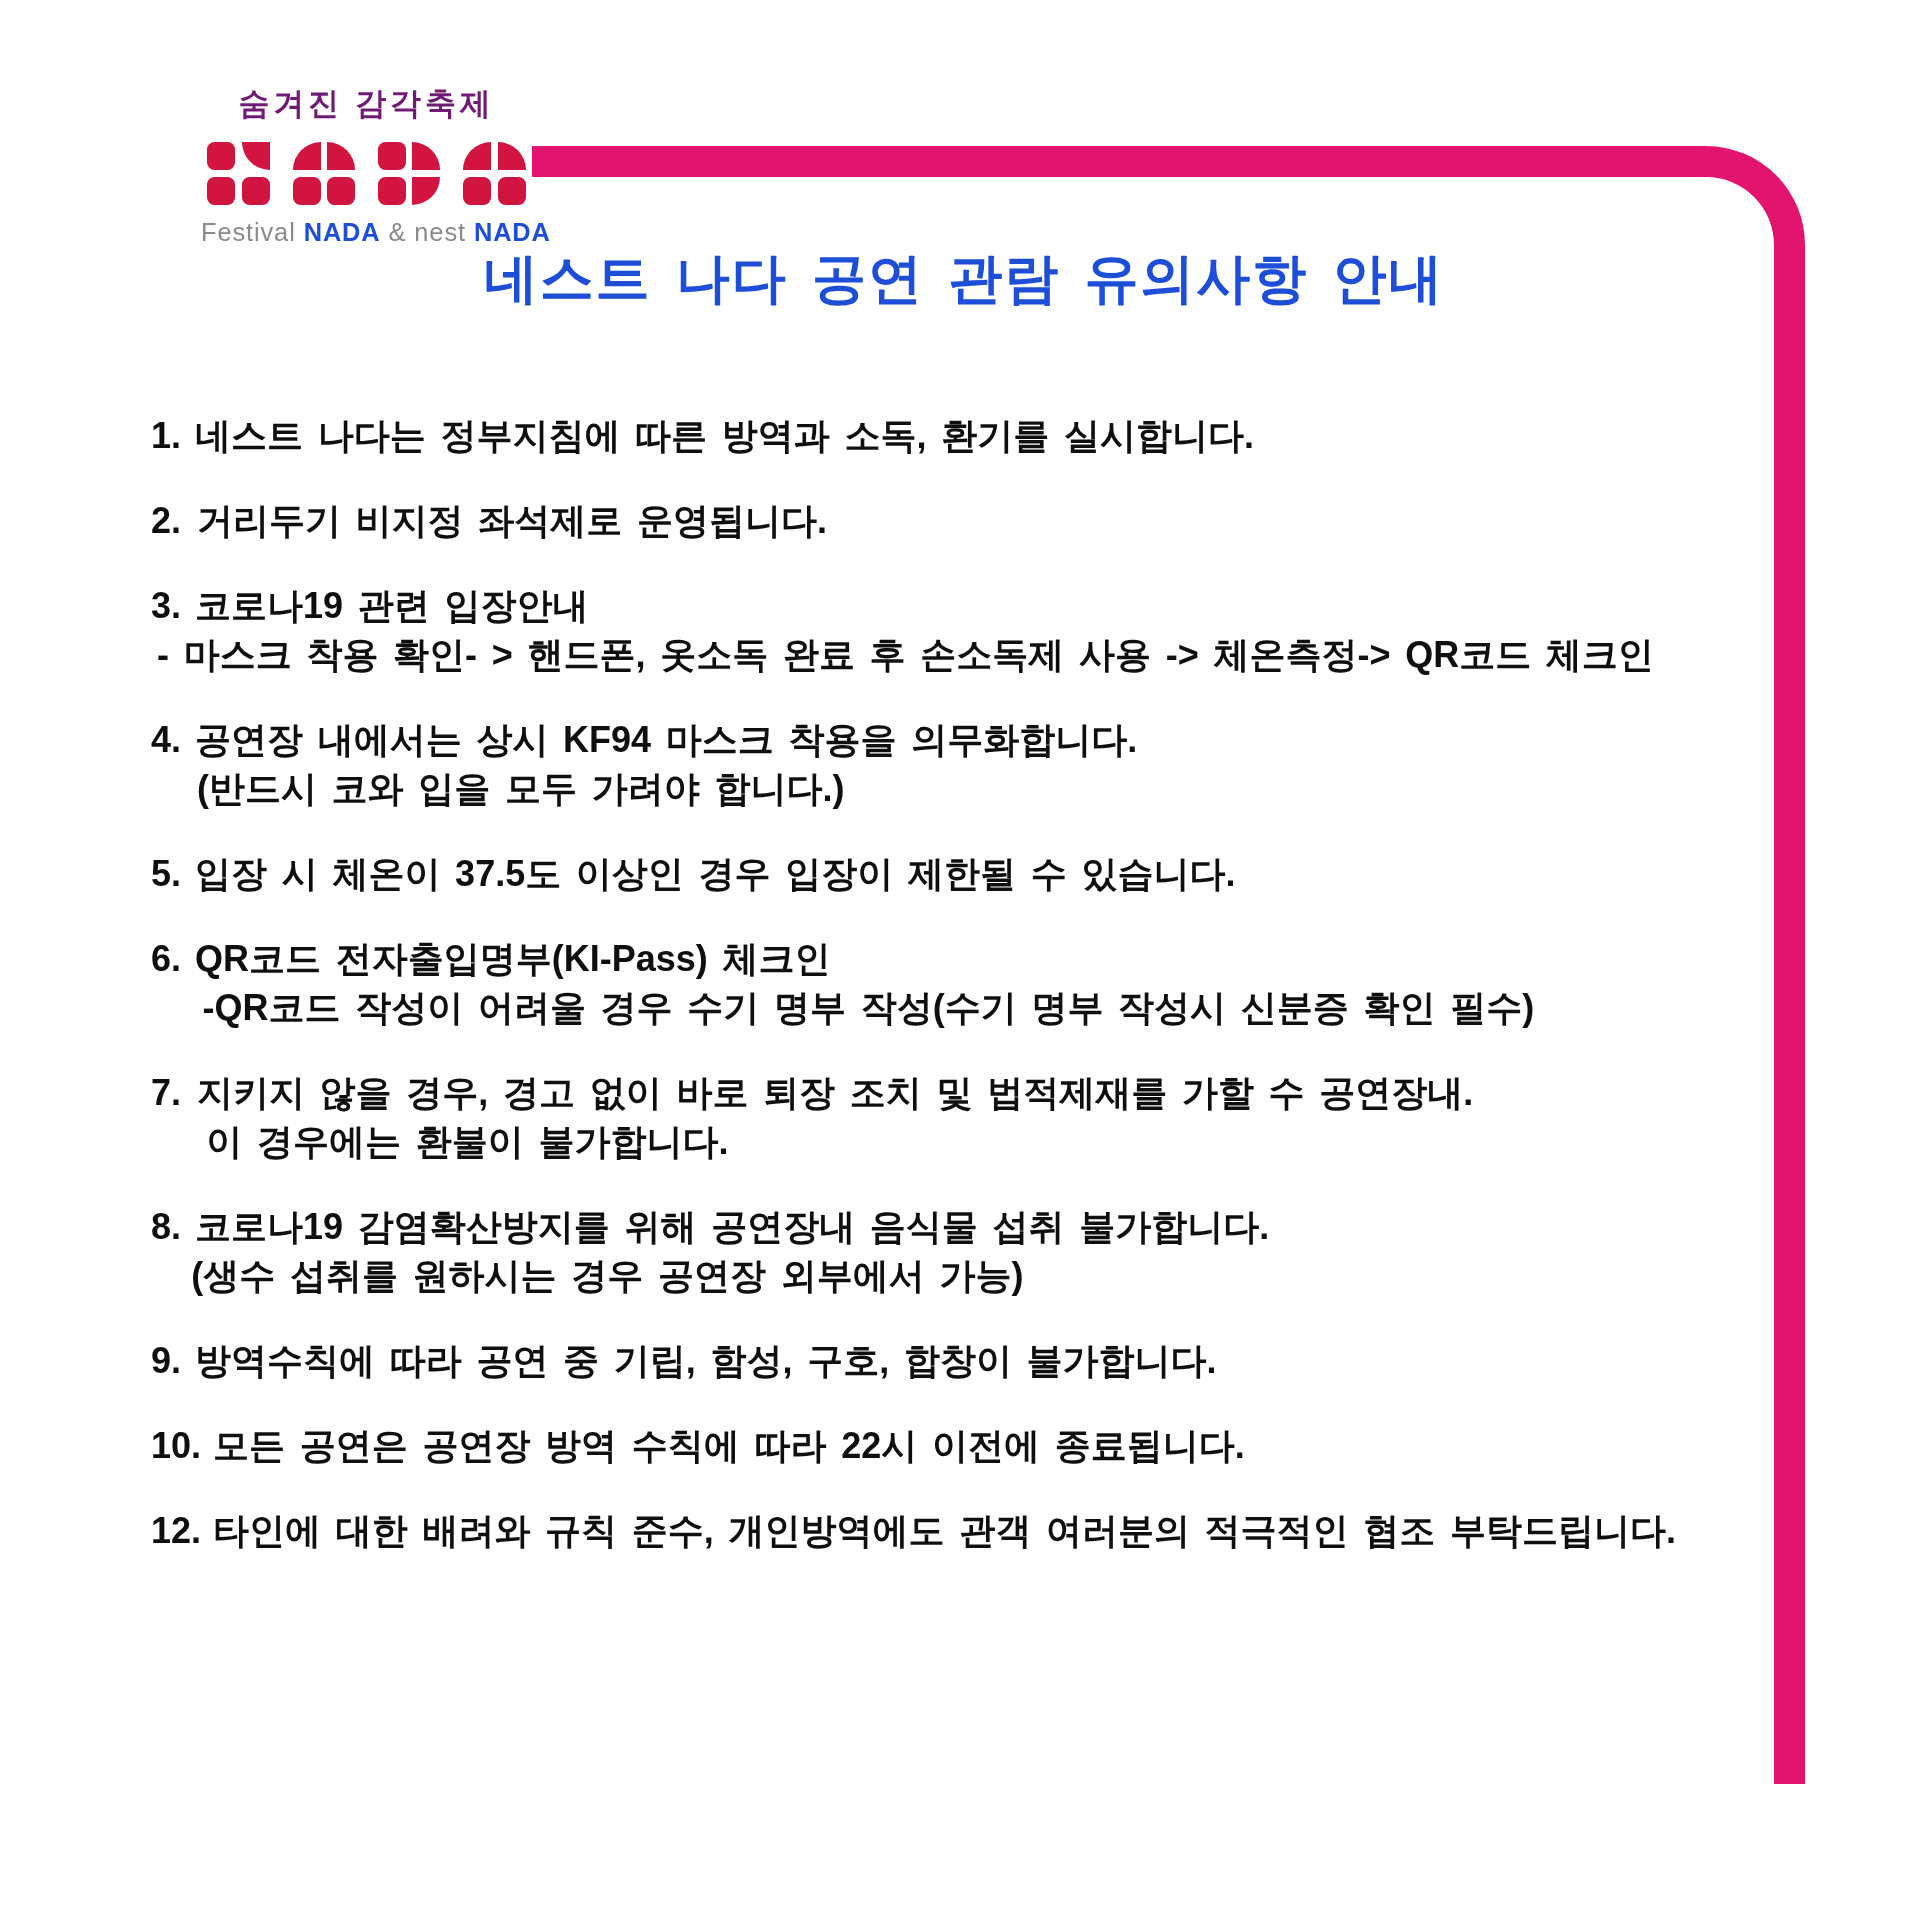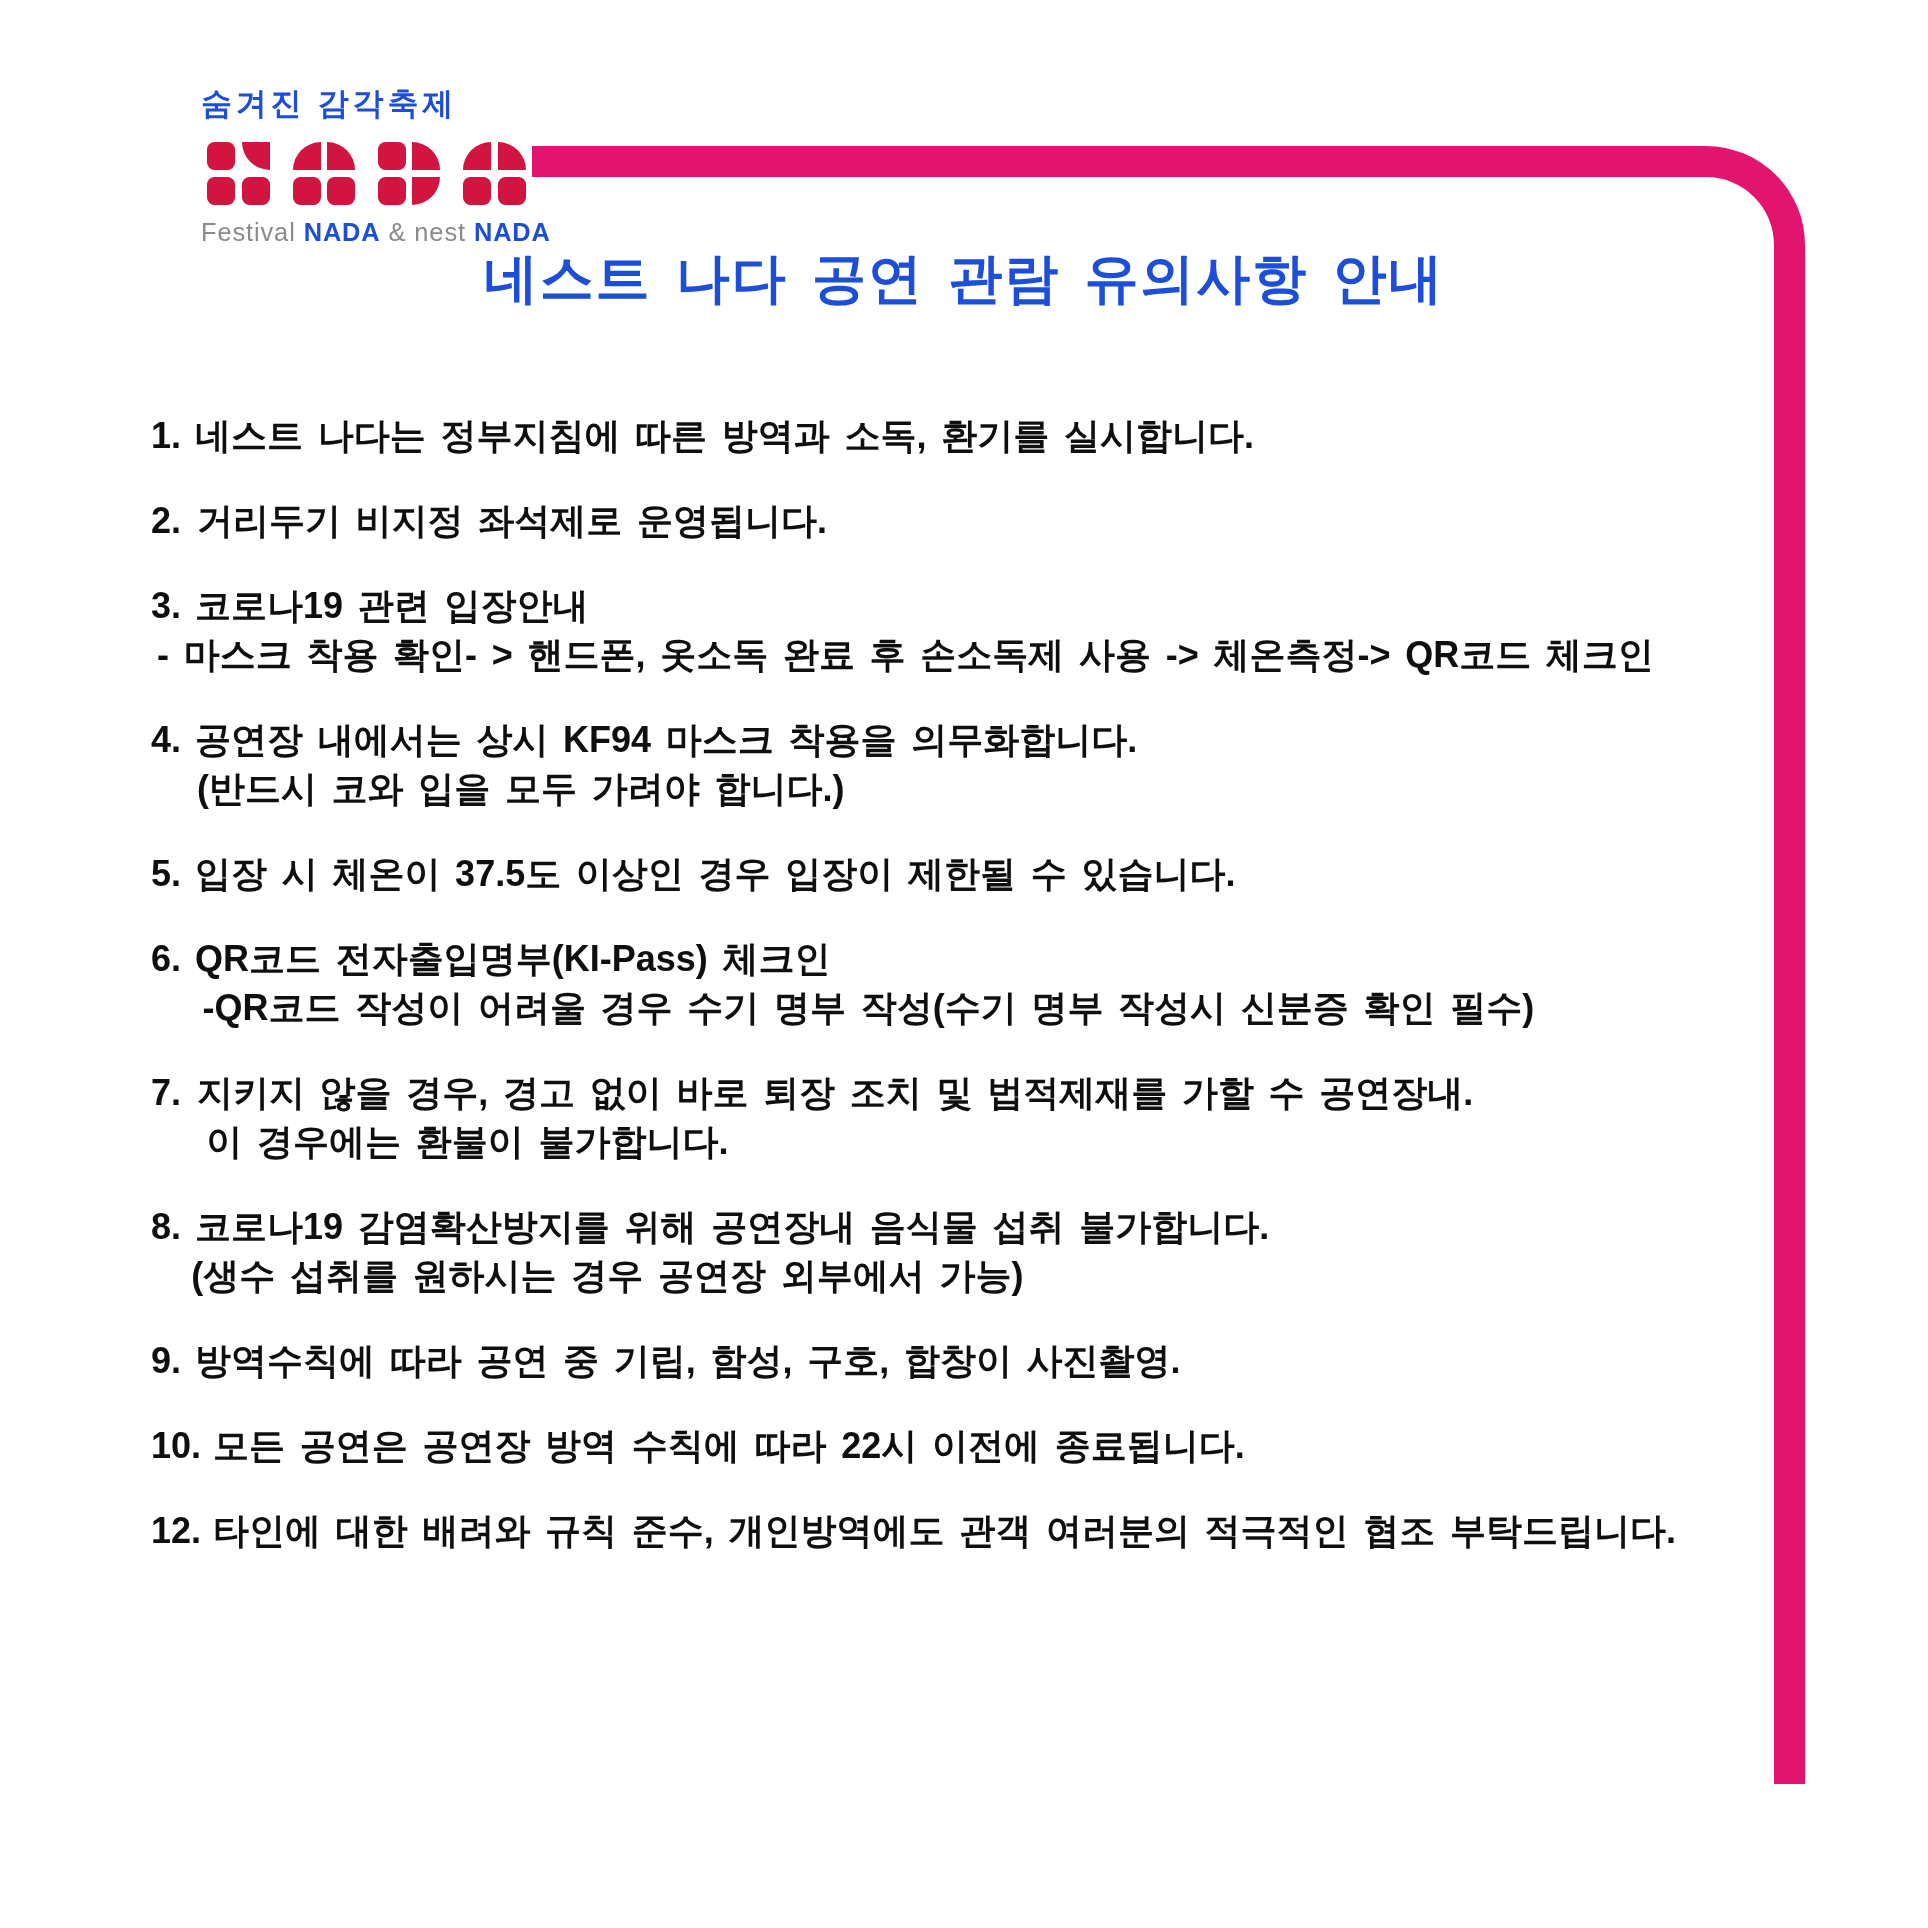--- a/index.html
+++ b/index.html
@@ -8,23 +8,23 @@
     width:1928px; height:1928px;
     background:#ffffff;
     overflow:hidden;
     font-family:"Liberation Sans","DejaVu Sans",sans-serif;
     color:#111;
   }
 
   
   .logo { position:absolute; left:201px; top:83px; width:331px; }
   .logo-tagline {
-    text-align:left;
+    text-align:center;
     font-size:31px; letter-spacing:3.8px;
-    color:#1d4ed8; font-weight:600;
+    color:#701a75; font-weight:600;
     margin-bottom:17px;
     white-space:nowrap;
   }
   .logo-glyphs { display:flex; gap:22.6px; justify-content:center; }
   .glyph {
     display:grid;
     grid-template-columns:28px 28px;
     grid-template-rows:28px 28px;
     gap:6.6px;
   }
@@ -163,21 +163,21 @@
         <div class="line cont" style="margin-left: 1.9px;">지키지 않을 경우, 경고 없이 바로 퇴장 조치 및 법적제재를 가할 수 공연장내.</div>
         <div class="line cont" style="margin-left: 11.3px;">이 경우에는 환불이 불가합니다.</div>
       </div>
       <div class="item">
         <span class="num">8.</span>
         <div class="line first">코로나19 감염확산방지를 위해 공연장내 음식물 섭취 불가합니다.</div>
         <div class="line cont" style="margin-left: -3.8px;">(생수 섭취를 원하시는 경우 공연장 외부에서 가능)</div>
       </div>
       <div class="item">
         <span class="num">9.</span>
-        <div class="line first">방역수칙에 따라 공연 중 기립, 함성, 구호, 합창이 사진촬영.</div>
+        <div class="line first">방역수칙에 따라 공연 중 기립, 함성, 구호, 합창이 불가합니다.</div>
       </div>
       <div class="item wide">
         <span class="num">10.</span>
         <div class="line first">모든 공연은 공연장 방역 수칙에 따라 22시 이전에 종료됩니다.</div>
       </div>
       <div class="item wide">
         <span class="num">12.</span>
         <div class="line first">타인에 대한 배려와 규칙 준수, 개인방역에도 관객 여러분의 적극적인 협조 부탁드립니다.</div>
       </div>
     </main>

